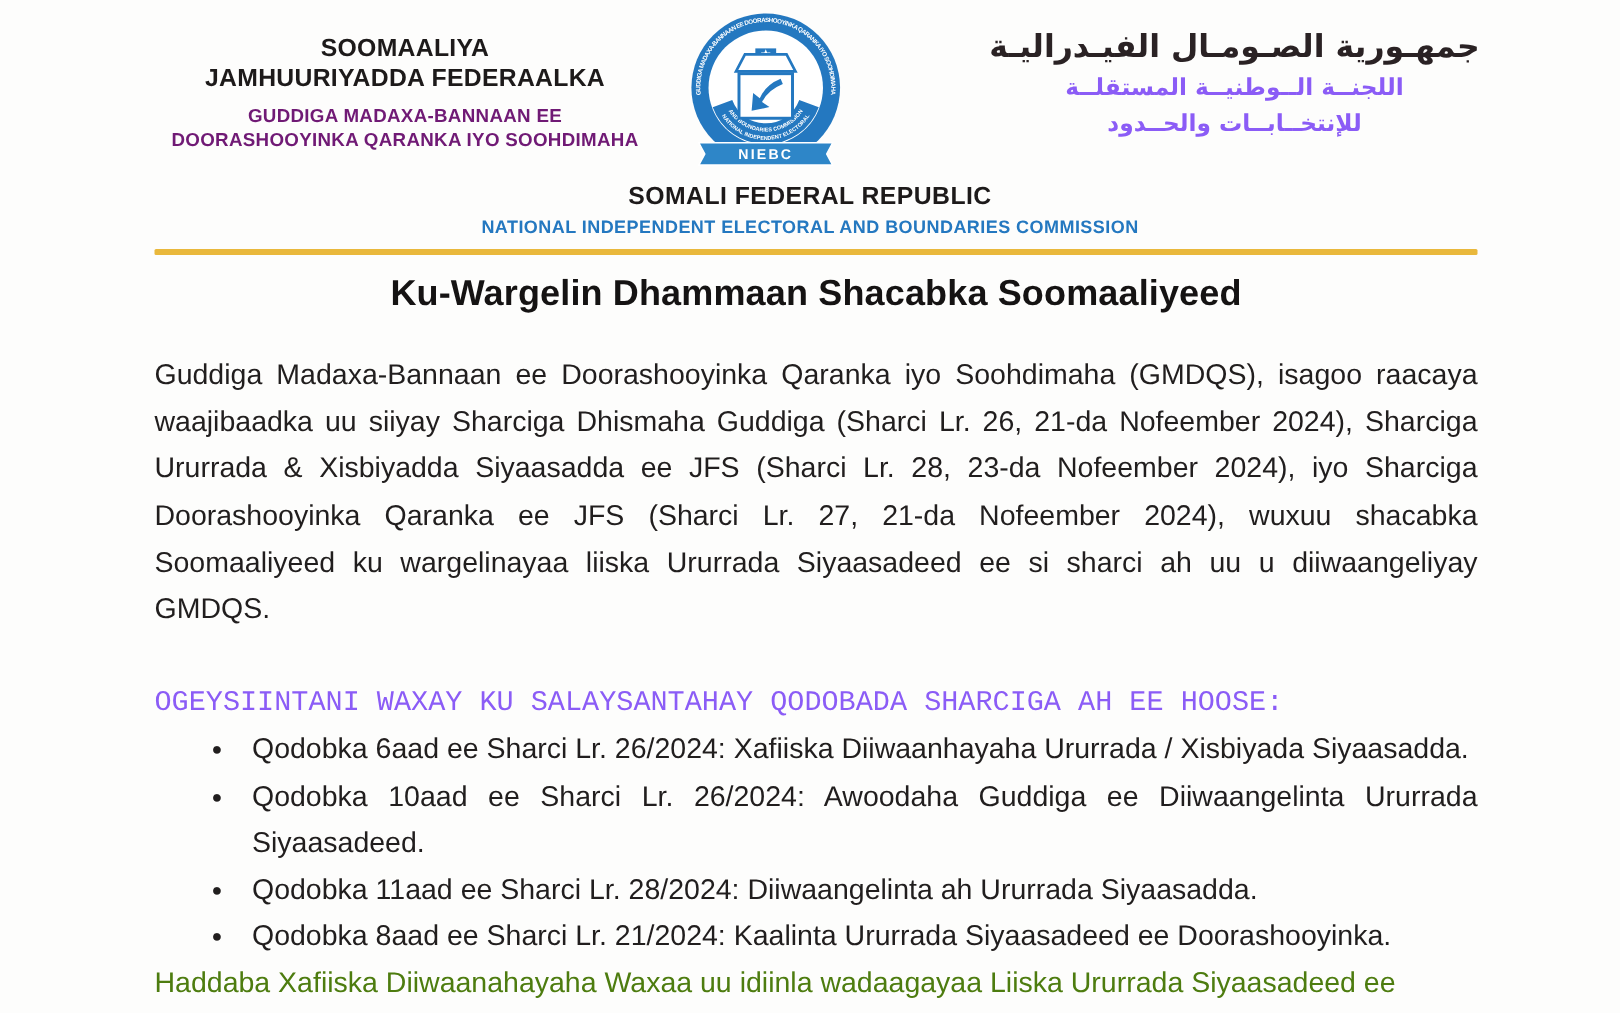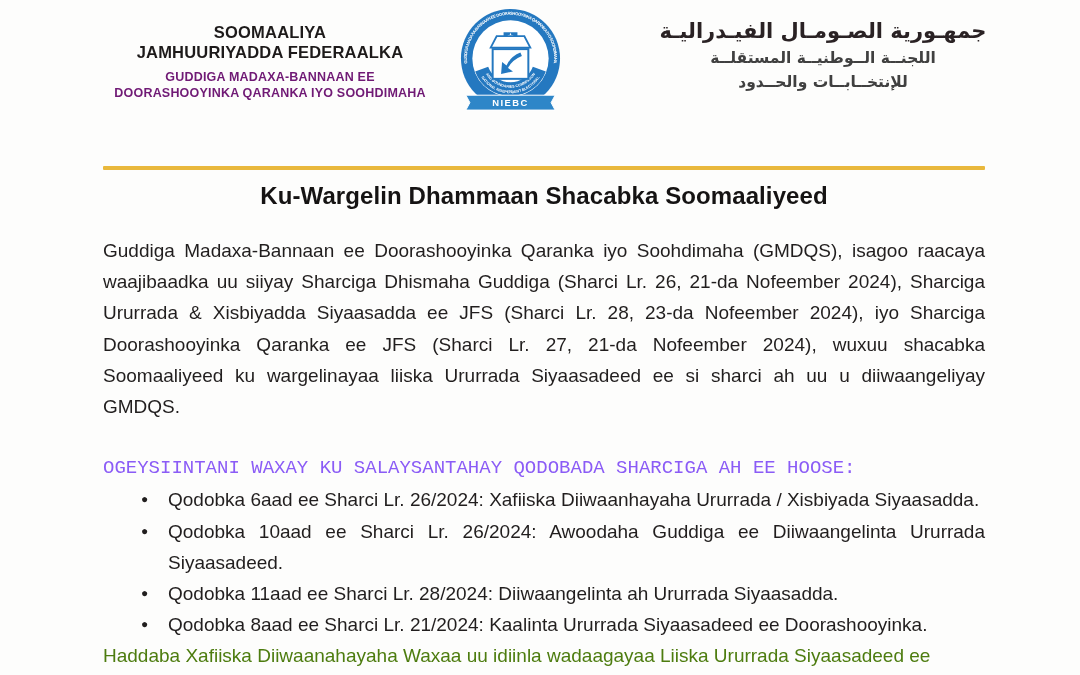--- a/index.html
+++ b/index.html
@@ -24,21 +24,21 @@
 
   .lh-logo{position:absolute;left:454px;top:6px;width:113px;height:111px;}
   .lh-logo svg{display:block;width:100%;height:100%;}
 
   .lh-right{
     position:absolute;right:92px;top:16px;width:330px;
     text-align:center;
     font-family:"DejaVu Sans", sans-serif;
   }
   .ar-black{font-size:21px;font-weight:bold;color:#2a2224;line-height:30px;}
-  .ar-blue{font-size:15.5px;font-weight:bold;color:#404040;line-height:24px;}
+  .ar-blue{font-size:15.5px;font-weight:bold;color:#8b5cf6;line-height:24px;}
 
   .center-en{position:absolute;left:0;top:121px;width:1080px;text-align:center;}
   .en-black{font-size:16.5px;font-weight:bold;color:#1d1a1a;line-height:20px;letter-spacing:.3px;}
   .en-blue{font-size:12px;font-weight:bold;color:#2478c0;line-height:17px;letter-spacing:.3px;margin-top:2px;}
 
   .gold-rule{
     position:absolute;left:103px;top:166px;width:882px;height:4px;
     background:#e9b83c;border-radius:1px;
   }
 
@@ -139,20 +139,24 @@
       </svg>
     </div>
 
     <div class="lh-right" dir="rtl">
       <div class="ar-black">جمهـورية الصـومـال الفيـدراليـة</div>
       <div class="ar-blue">اللجنــة الــوطنيــة المستقلــة</div>
       <div class="ar-blue">للإنتخــابــات والحــدود</div>
     </div>
   </header>
 
+  <div class="center-en">
+    <div class="en-black">SOMALI FEDERAL REPUBLIC</div>
+    <div class="en-blue">NATIONAL INDEPENDENT ELECTORAL AND BOUNDARIES COMMISSION</div>
+  </div>
 
   <div class="gold-rule"></div>
 
   <main class="content">
     <h1 class="doc-title">Ku-Wargelin Dhammaan Shacabka Soomaaliyeed</h1>
 
     <p class="body-par">Guddiga Madaxa-Bannaan ee Doorashooyinka Qaranka iyo Soohdimaha (GMDQS), isagoo raacaya waajibaadka uu siiyay Sharciga Dhismaha Guddiga (Sharci Lr. 26, 21-da Nofeember 2024), Sharciga Ururrada &amp; Xisbiyadda Siyaasadda ee JFS (Sharci Lr. 28, 23-da Nofeember 2024), iyo Sharciga Doorashooyinka Qaranka ee JFS (Sharci Lr. 27, 21-da Nofeember 2024), wuxuu shacabka Soomaaliyeed ku wargelinayaa liiska Ururrada Siyaasadeed ee si sharci ah uu u diiwaangeliyay GMDQS.</p>
 
     <p class="list-heading">OGEYSIINTANI WAXAY KU SALAYSANTAHAY QODOBADA SHARCIGA AH EE HOOSE:</p>
 

